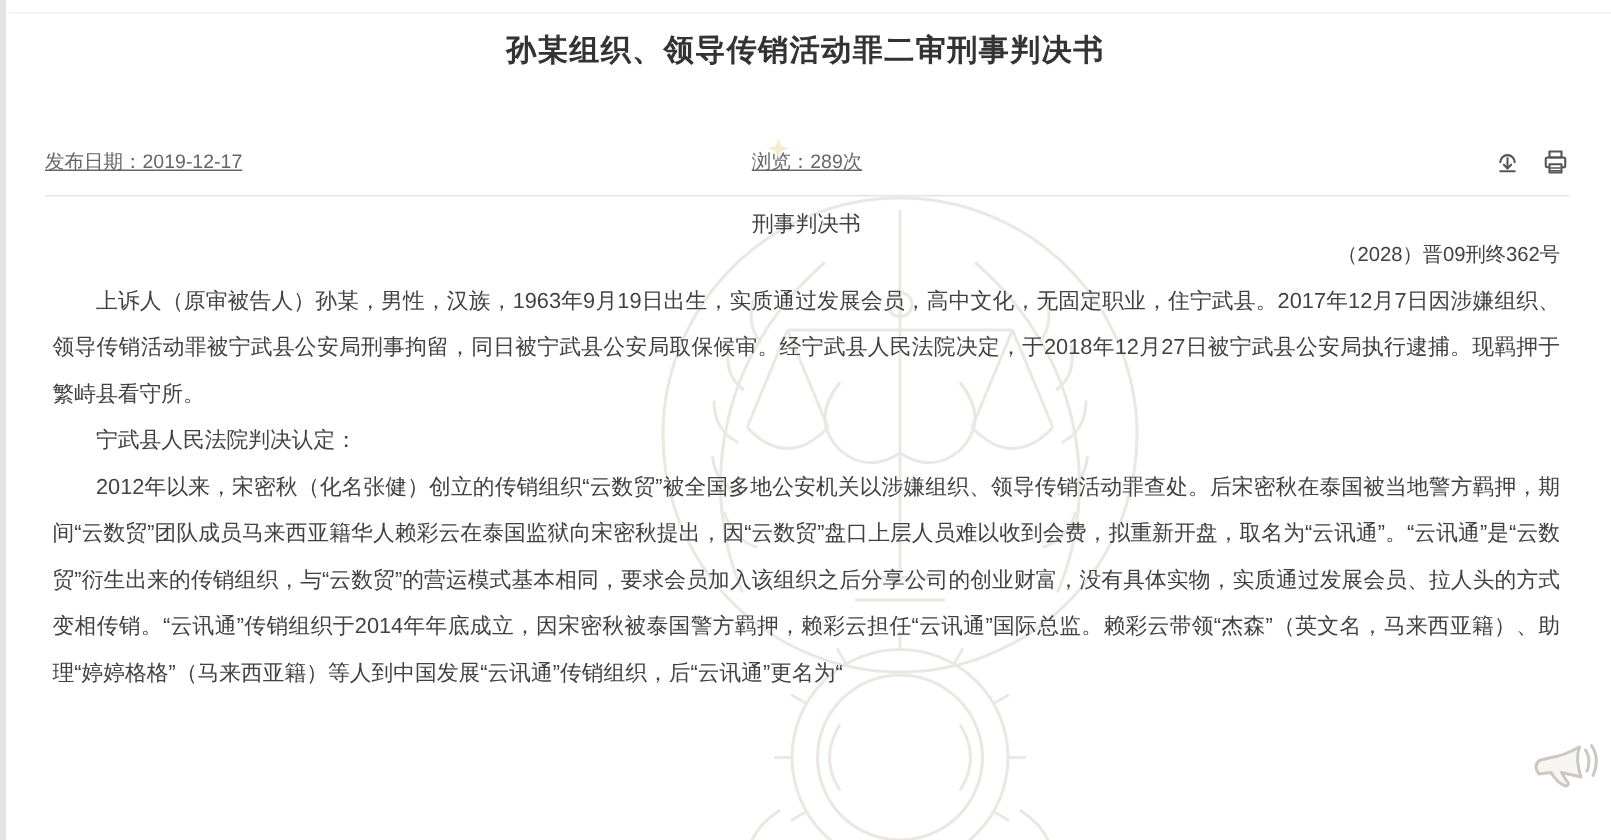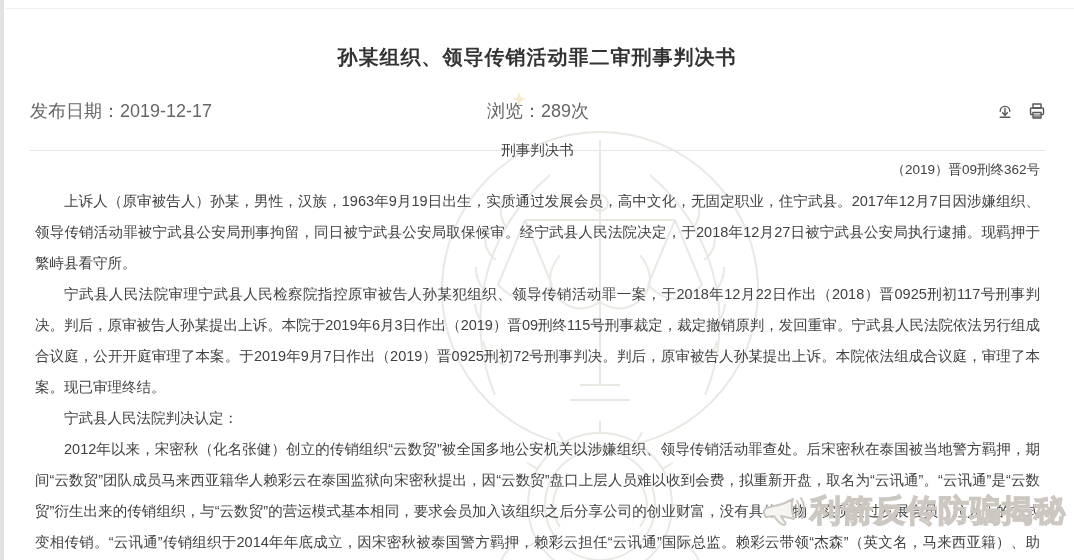--- a/index.html
+++ b/index.html
@@ -8,30 +8,30 @@
     width:1074px;height:560px;
     background:#ffffff;
     overflow:hidden;
     font-family:"Liberation Sans","DejaVu Sans",sans-serif;
     color:#3f3f3f;
   }
   .left-edge{position:absolute;left:0;top:0;bottom:0;width:4px;background:#e3e3e3;}
   .top-line{position:absolute;top:8px;left:6px;right:0;height:1px;background:#f0efee;}
 
   .title{
-    position:absolute;top:44px;left:0;right:0;margin:0;
+    position:absolute;top:20px;left:0;right:0;margin:0;
     text-align:center;font-size:20px;font-weight:bold;color:#333333;
     letter-spacing:1px;
   }
 
   .meta{
     position:absolute;top:99px;left:30px;right:28px;
     display:flex;align-items:center;
-    padding-bottom:27px;border-bottom:1px solid #e5e5e5;
-    font-size:18px;color:#666666;
+    padding-bottom:13px;border-bottom:1px solid #e5e5e5;
+    font-size:13px;color:#666666;text-decoration:underline;
   }
   .meta-left{flex:1;text-align:left;}
   .meta-center{flex:1;text-align:center;}
   .meta-right{flex:1;display:flex;justify-content:flex-end;gap:14px;align-items:center;}
   .meta-icon{width:18px;height:18px;display:inline-block;cursor:pointer;}
   .meta-icon svg{display:block;}
 
   .emblem{position:absolute;left:410px;top:85px;width:380px;height:480px;z-index:0;pointer-events:none;}
 
   .content{
@@ -120,30 +120,28 @@
       <circle cx="190" cy="420" r="72"></circle>
       <circle cx="190" cy="420" r="55"></circle>
       <path d="M274 420 L262 420 M262.7 462 L252.4 456 M232 492.8 L226 482.3 M190 504 L190 492 M148 492.8 L154 482.3 M117.3 462 L127.6 456 M106 420 L118 420 M117.3 378 L127.6 384 M148 347.2 L154 357.7 M190 336 L190 348 M232 347.2 L226 357.7 M262.7 378 L252.4 384"></path>
       <path d="M110 455 q-30 20 -18 48 M270 455 q30 20 18 48"></path>
       <path d="M150 398 q-14 22 0 44 M230 398 q14 22 0 44"></path>
     </g>
   </svg>
 
   <div class="content">
     <div class="doc-type">刑事判决书</div>
-    <div class="case-number">（2019）晋09刑终362号</div>
+    <div class="case-number">（2028）晋09刑终362号</div>
 
     <p>上诉人（原审被告人）孙某，男性，汉族，1963年9月19日出生，实质通过发展会员，高中文化，无固定职业，住宁武县。2017年12月7日因涉嫌组织、领导传销活动罪被宁武县公安局刑事拘留，同日被宁武县公安局取保候审。经宁武县人民法院决定，于2018年12月27日被宁武县公安局执行逮捕。现羁押于繁峙县看守所。</p>
-    <p>宁武县人民法院审理宁武县人民检察院指控原审被告人孙某犯组织、领导传销活动罪一案，于2018年12月22日作出（2018）晋0925刑初117号刑事判决。判后，原审被告人孙某提出上诉。本院于2019年6月3日作出（2019）晋09刑终115号刑事裁定，裁定撤销原判，发回重审。宁武县人民法院依法另行组成合议庭，公开开庭审理了本案。于2019年9月7日作出（2019）晋0925刑初72号刑事判决。判后，原审被告人孙某提出上诉。本院依法组成合议庭，审理了本案。现已审理终结。</p>
     <p>宁武县人民法院判决认定：</p>
     <p><span>2012年以来，宋密秋（化名张健）创立的传销组织“云数贸”被全国多地公安机关以涉嫌组织、领导传销活动罪查处。后宋密秋在泰国被当地警方羁押，期间“云数贸”团队成员马来西亚籍华人赖彩云在泰国监狱向宋密秋提出，因“云数贸”盘口上层人员难以收到会费，拟重新开盘，取名为“云讯通”。“云讯通”是“云数贸”衍生出来的传销组织，与“云数贸”的营运模式基本相同，要求会员加入该组织之后分享公司的创业财富，没有具体实物，实质通过发展会员、拉人头的方式变相传销。“云讯通”传销组织于2014年年底成立，因宋密秋被泰国警方羁押，赖彩云担任“云讯通”国际总监。赖彩云带领“杰森”（英文名，马来西亚籍）、助理“婷婷格格”（马来西亚籍）等人到中国发展“云讯通”传销组织，后“云讯通”更名为“</span></p>
 
   </div>
 
   <div class="lijian">
     <svg class="megaphone" viewBox="0 0 46 40" fill="none" stroke="#ccc7c1" stroke-width="2" stroke-linejoin="round">
       <path d="M6 17 q-4 4 0 9 l8 -1 q5 8 10 9 q3 -1 0 -4 l-3 -5 L34 28 Q30 16 33 8 Q22 14 14 15 Z" fill="#f7f5f2"></path>
       <path d="M37 10 q4 6 1 14" stroke-linecap="round"></path>
       <path d="M41 7 q6 9 1 20" stroke-linecap="round"></path>
     </svg>
-    <span class="lijian-text">利箭反传防骗揭秘</span>
   </div>
 </div>
 
 </body></html>

